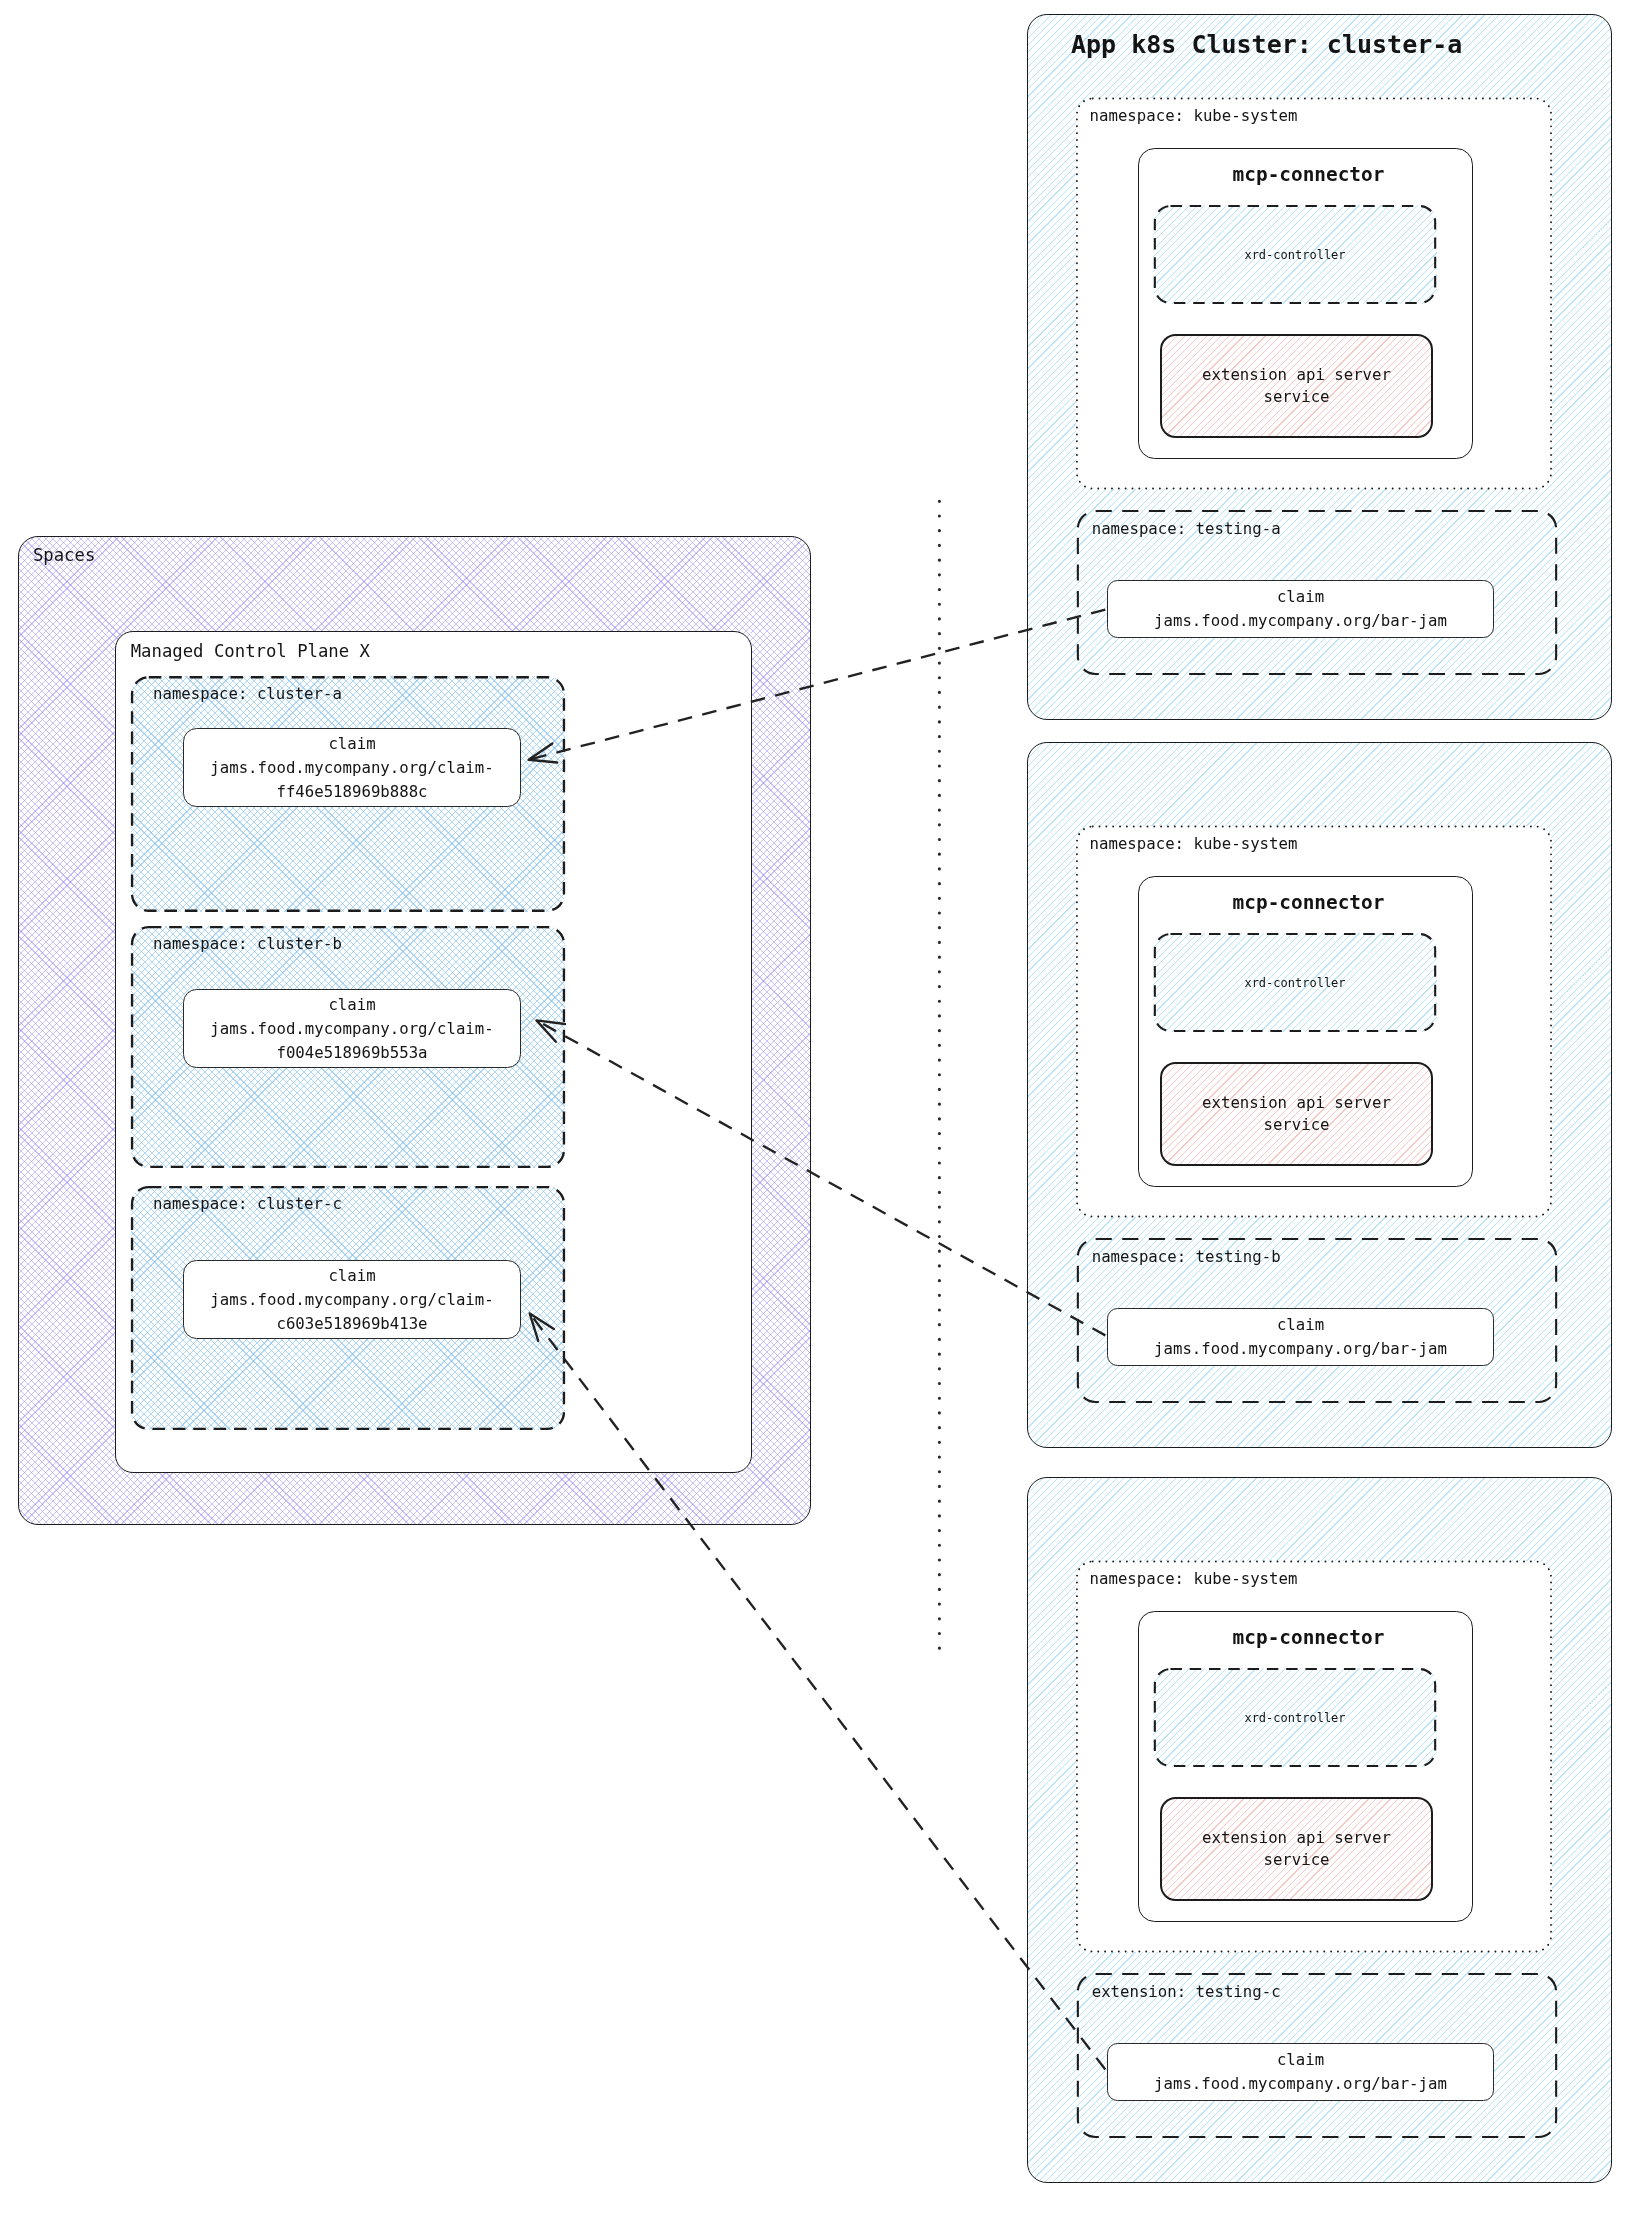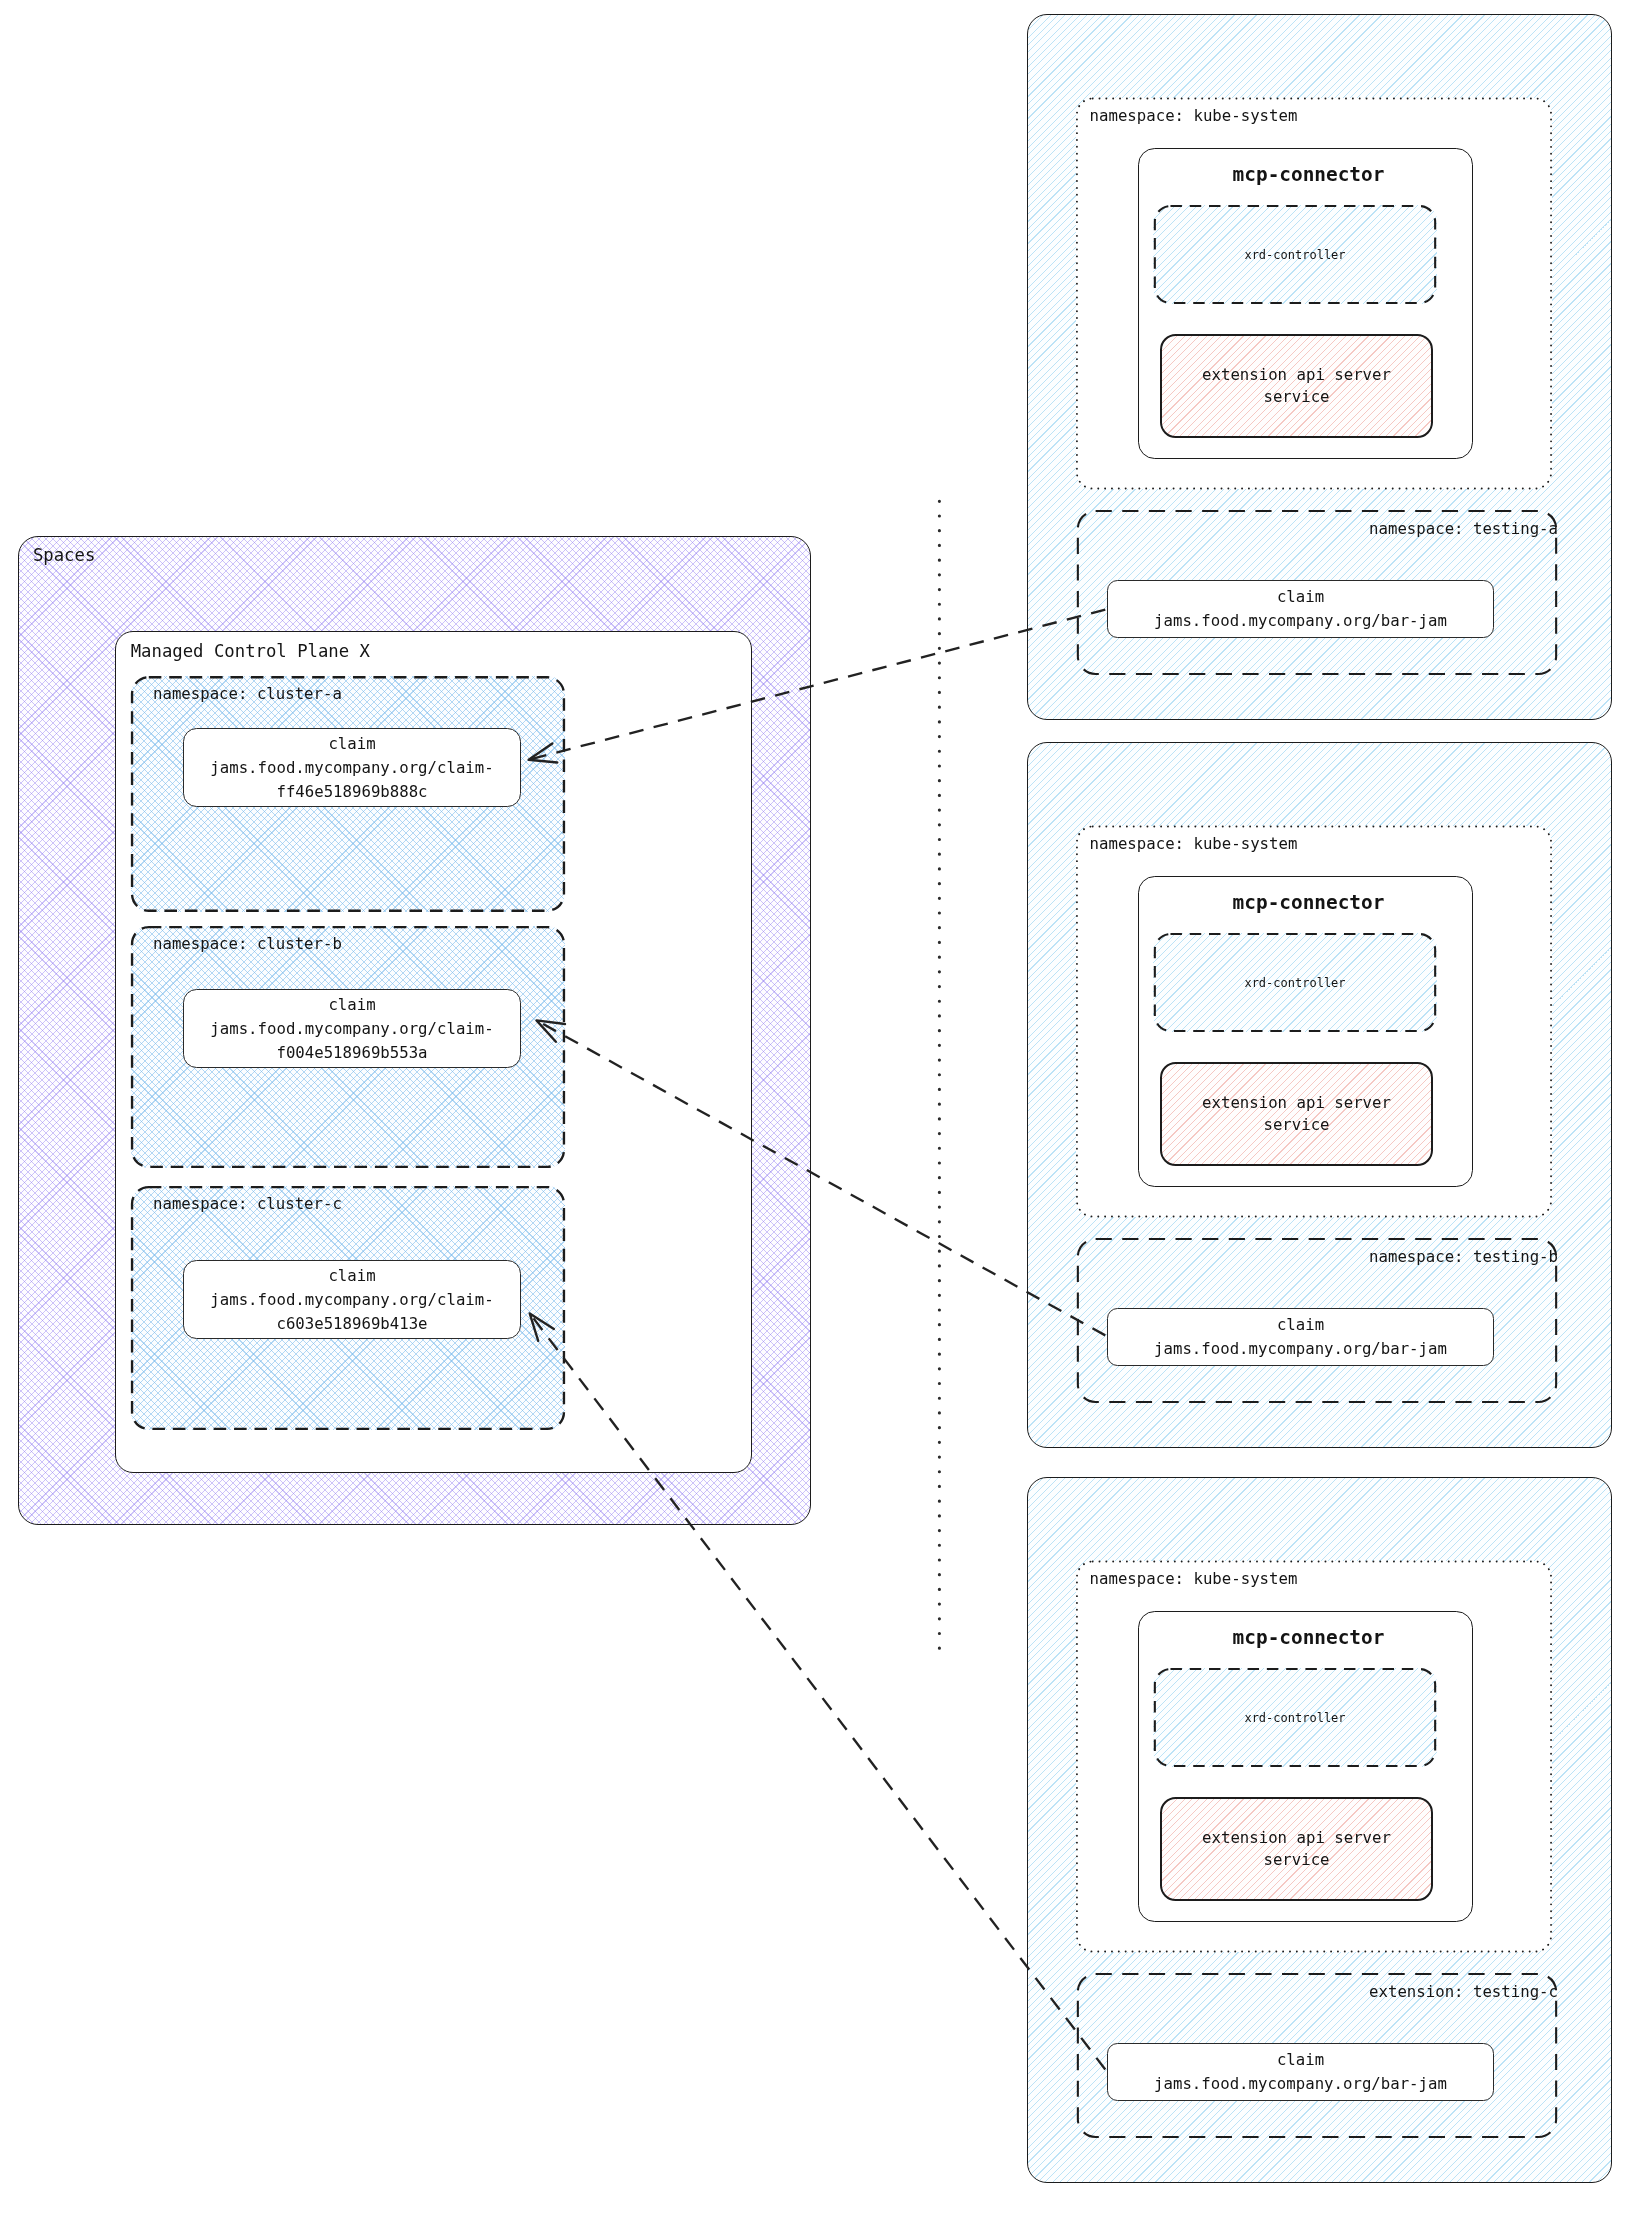--- a/index.html
+++ b/index.html
@@ -93,21 +93,21 @@
       repeating-linear-gradient(135deg, rgba(232,128,116,0.42) 0 0.8px, transparent 0.8px 5.2px),
       #fffdfd;
     display:flex;align-items:center;justify-content:center;
     text-align:center;font-size:15.7px;line-height:22.5px;
   }
   .ext>.lbl{white-space:normal;max-width:225px;}
   .testing{
     left:48px;top:495px;width:482px;height:165px;
     border-radius:18px;background:transparent;
   }
-  .testing>.lbl{margin:9.4px 0 0 15.7px;font-size:15.7px;text-align:right;}
+  .testing>.lbl{margin:9.4px 0 0 15.7px;font-size:15.7px;}
   .barclaim{
     left:31px;top:70px;width:387px;height:58px;
     border:1.3px solid #2a2a2a;border-radius:10.5px;background:#ffffff;
     display:flex;flex-direction:column;align-items:center;justify-content:center;
     text-align:center;font-size:15.7px;line-height:23.6px;
   }
 
   
   svg.bsvg{position:absolute;inset:0;width:100%;height:100%;overflow:visible;pointer-events:none;}
   svg.bsvg rect{fill:none;stroke:#1c1c1c;}
@@ -177,20 +177,21 @@
       </svg>
     <span class="lbl">namespace: cluster-c</span>
   </div>
   <div class="box claim" id="claim-c">
     <span>claim</span>
     <span>jams.food.mycompany.org/claim-</span>
     <span>c603e518969b413e</span>
   </div>
 
   <div class="box cluster" id="cluster-a">
+    <span class="lbl">App k8s Cluster: cluster-a</span>
     <div class="box kube">
       <svg class="bsvg" viewBox="0 0 909 748" width="476" height="391">
           <rect class="r-dot" width="100%" height="100%" rx="30"></rect>
         </svg>
       <span class="lbl">namespace: kube-system</span>
       <div class="box mcpc">
         <span class="lbl">mcp-connector</span>
         <div class="box xrd">
           <svg class="bsvg" viewBox="0 0 542 190" width="284" height="99">
               <rect class="r-dash-xrd" width="100%" height="100%" rx="30"></rect>

